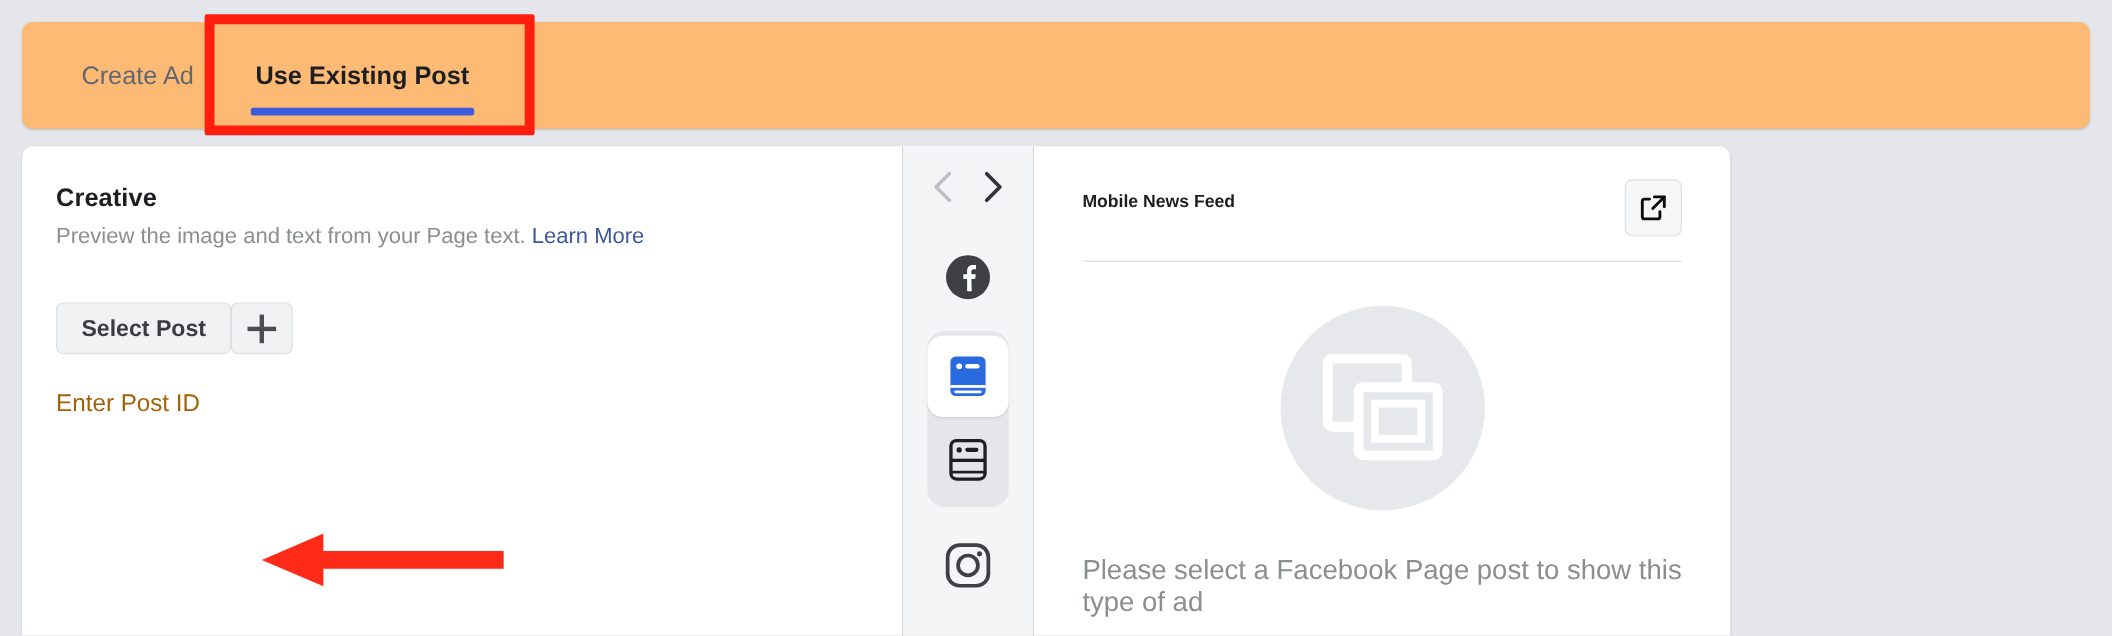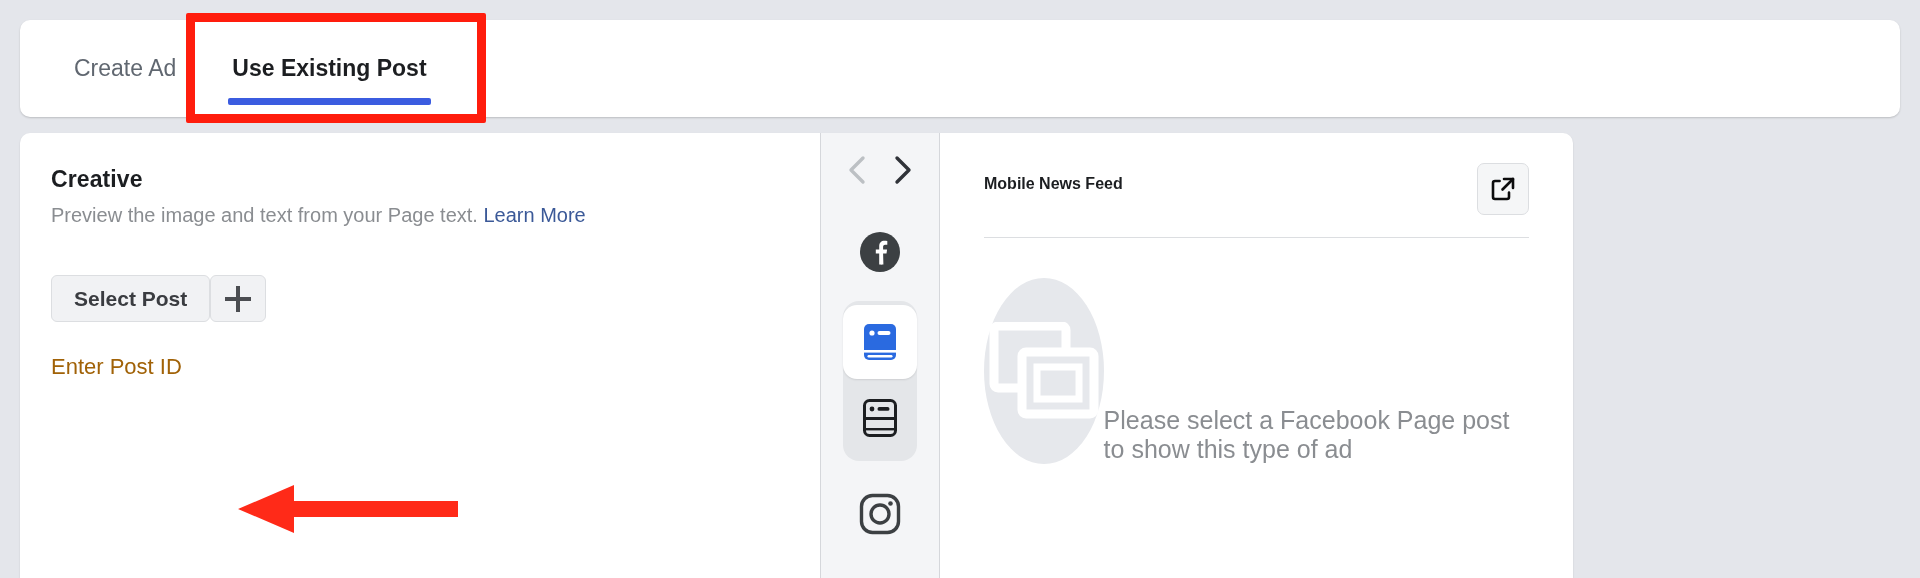--- a/index.html
+++ b/index.html
@@ -10,21 +10,21 @@
     font-family: "Liberation Sans", sans-serif;
     overflow: hidden;
   }
   .page { position: relative; width: 1920px; height: 578px; background: #e4e6eb; }
 
   
   .tabbar-card {
     position: absolute;
     left: 20px; top: 20px;
     width: 1880px; height: 97px;
-    background: #ffffff;
+    background: #fdba74;
     border-radius: 10px;
     box-shadow: 0 1px 2px rgba(0,0,0,.18);
     display: flex;
     align-items: stretch;
     padding-left: 26px;
     overflow: hidden;
   }
   .tab {
     display: flex;
     align-items: center;
@@ -176,21 +176,21 @@
     background: #f5f6f7;
     border-radius: 7px;
     display: flex; align-items: center; justify-content: center;
     cursor: pointer;
   }
   .preview-rule {
     margin-top: 22px;
     height: 1px; background: #dcdee1; width: 100%;
   }
   .preview-body {
-    display: flex; align-items: flex-end;
+    display: flex; flex-direction: column; align-items: center;
     margin-top: 40px;
   }
   .ph-circle {
     width: 186px; height: 186px; border-radius: 50%;
     background: #e6e8ec;
     display: flex; align-items: center; justify-content: center;
   }
   .preview-msg {
     margin-top: 40px;
     font-size: 25px;

